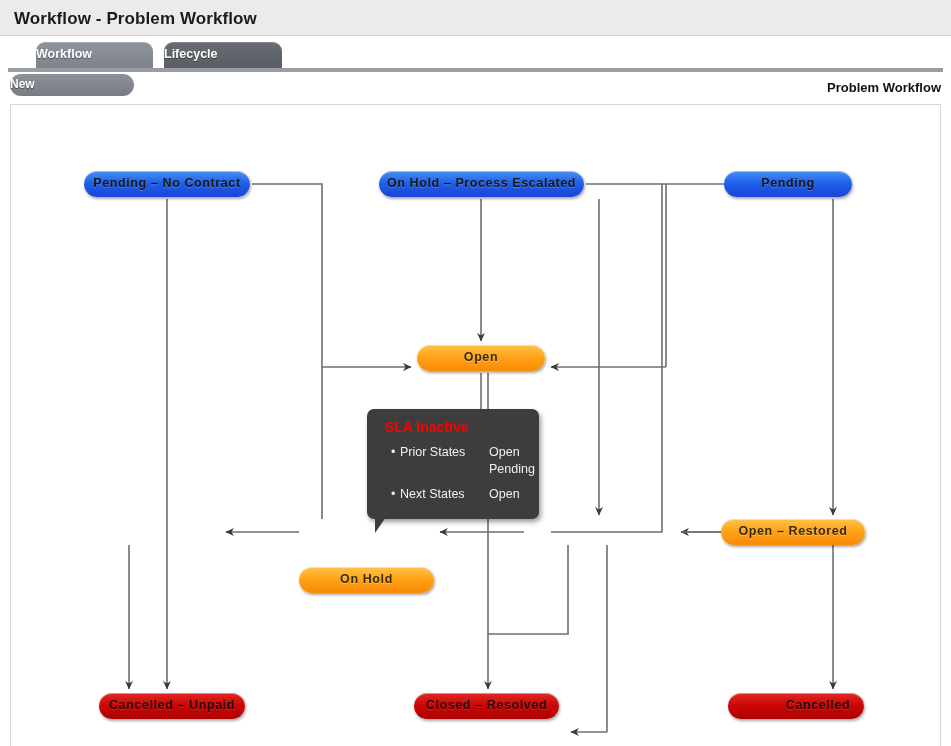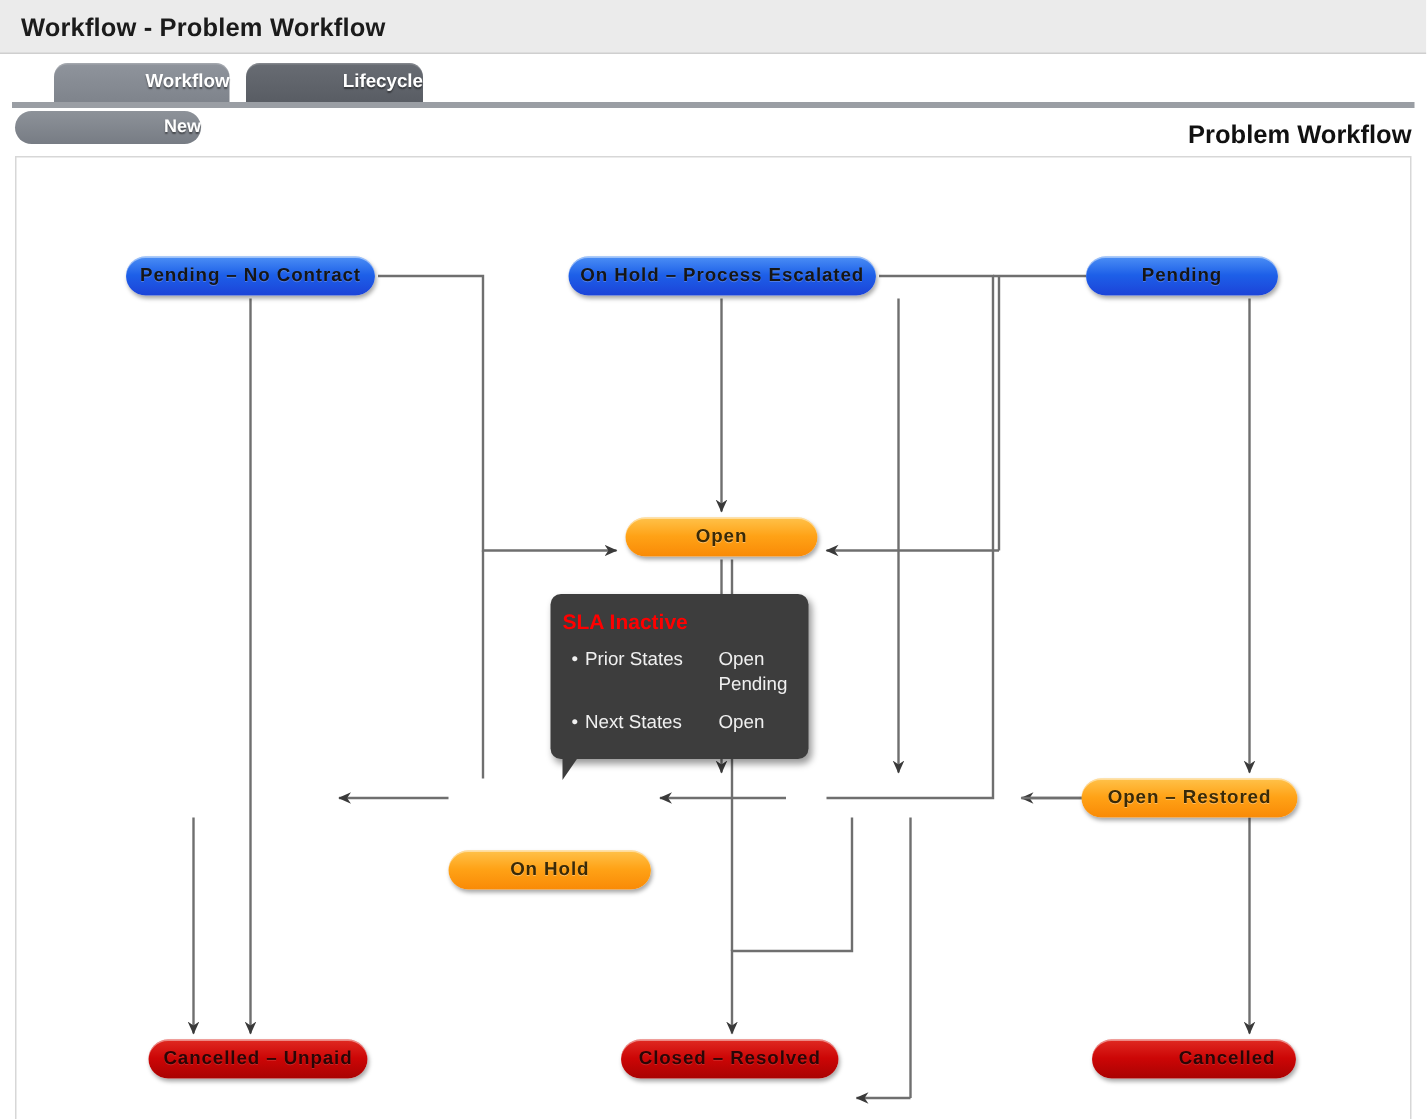--- a/index.html
+++ b/index.html
@@ -31,21 +31,21 @@
   
   #tabstrip {
     position: absolute; left: 0; top: 36px;
     width: 951px; height: 33px;
     background: #ffffff;
   }
   .tab {
     position: absolute; top: 6px; height: 27px;
     border-radius: 9px 9px 0 0;
     color: #ffffff; font-size: 12.5px; font-weight: bold;
-    text-align: right; line-height: 25px;
+    text-align: left; line-height: 25px;
     text-shadow: 0 1px 1px rgba(0,0,0,.45);
     cursor: pointer;
     box-shadow: inset 0 1px 0 rgba(255,255,255,.18);
   }
   #tab-workflow {
     left: 36px; width: 117px;
     background: linear-gradient(to bottom, #8f949c 0%, #7e838b 100%);
   }
   #tab-lifecycle {
     left: 164px; width: 118px;
@@ -62,27 +62,27 @@
     position: absolute; left: 0; top: 72px;
     width: 951px; height: 30px;
     background: #ffffff;
   }
   #btn-new {
     position: absolute; left: 10px; top: 2px;
     width: 124px; height: 22px;
     border-radius: 11px;
     background: linear-gradient(to bottom, #8d9299 0%, #777c84 100%);
     color: #ffffff; font-size: 12px; font-weight: bold;
-    text-align: right; line-height: 21px;
+    text-align: left; line-height: 21px;
     text-shadow: 0 1px 1px rgba(0,0,0,.45);
     cursor: pointer;
   }
   #page-heading {
     position: absolute; right: 10px; top: 8px;
-    font-size: 17px; font-weight: bold; color: #111111;
+    font-size: 13px; font-weight: bold; color: #111111;
   }
 
   
   #canvas {
     position: absolute; left: 10px; top: 104px;
     width: 931px; height: 648px;
     background: #ffffff;
     border: 1px solid #d7d7d7;
     overflow: hidden;
   }
@@ -115,27 +115,27 @@
   }
   .node.red {
     background: linear-gradient(to bottom, #e02a22 0%, #cc0606 48%, #a90202 100%);
     color: #2a0606;
     text-shadow: 0 1px 0 rgba(255,255,255,.13);
   }
 
   
   #tooltip {
     position: absolute;
-    left: 356px; top: 291px;
+    left: 356px; top: 304px;
     width: 172px; height: 110px;
     background: #3d3d3d;
     border-radius: 7px;
     box-shadow: 2px 3px 5px rgba(0,0,0,.4);
     color: #f0f0f0;
-    padding: 10px 12px 0 8px;
+    padding: 10px 12px 0 18px;
   }
   #tooltip-title {
     color: #ff0000; font-size: 14px; font-weight: bold;
     margin-bottom: 9px;
   }
   .tip-row { position: relative; font-size: 12.5px; line-height: 17px; height: 17px; }
   .tip-bullet { position: absolute; left: 6px; top: 0; }
   .tip-label  { position: absolute; left: 15px; top: 0; }
   .tip-value  { position: absolute; left: 104px; top: 0; }
   .tip-value2 { position: absolute; left: 104px; top: 0; }

